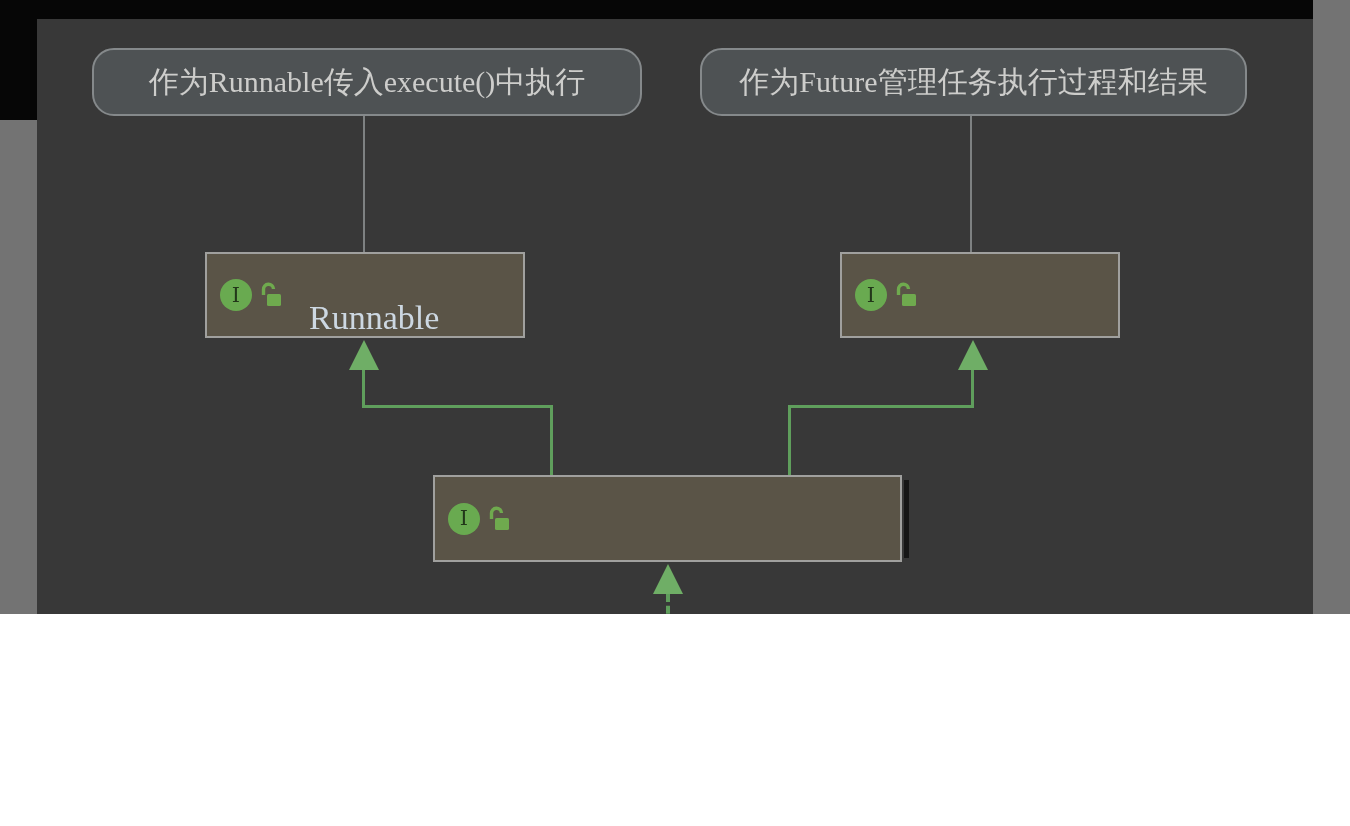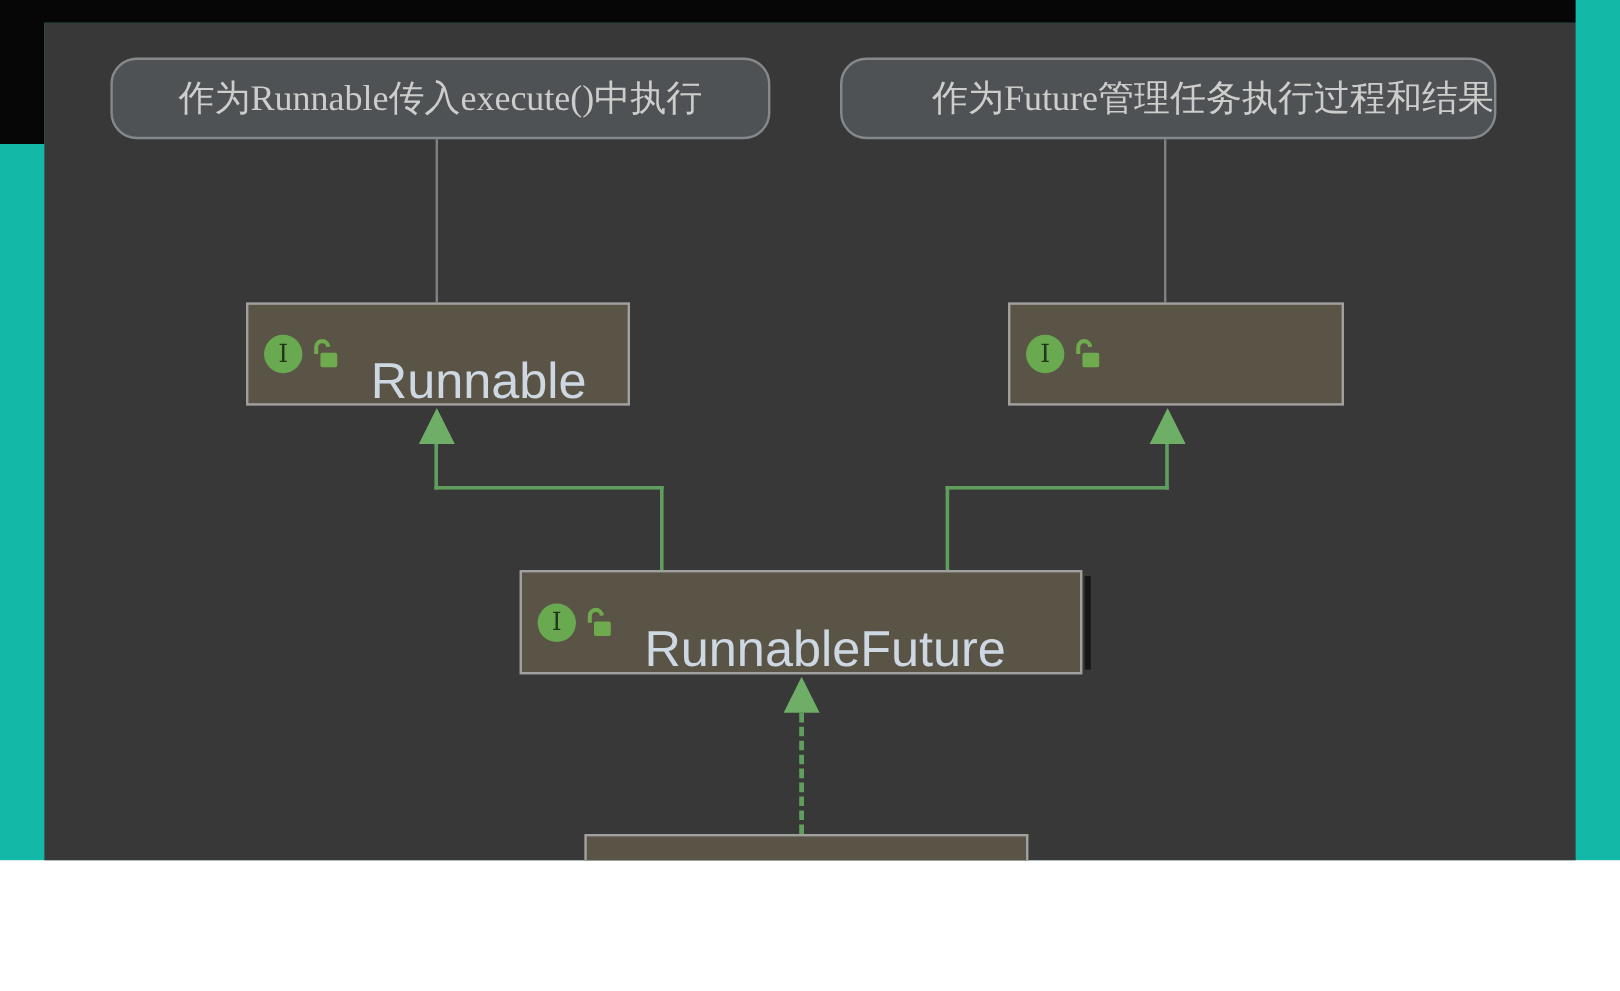--- a/index.html
+++ b/index.html
@@ -1,33 +1,33 @@
 <!DOCTYPE html>
 <html><head>
 <meta charset="utf-8">
 <style>
   html,body{margin:0;padding:0;background:#ffffff;}
-  #page{position:relative;width:1350px;height:717px;background:#14b8a6;overflow:hidden;
+  #page{position:relative;width:1350px;height:614px;background:#737373;overflow:hidden;
         font-family:"Liberation Sans", sans-serif;}
   .strip{position:absolute;background:#060606;}
   #canvas{position:absolute;left:37px;top:19px;width:1276px;height:787px;background:#383838;}
 
   
   .annotation{position:absolute;height:64px;background:#4e5254;border:2px solid #85898b;
       border-radius:22px;display:flex;align-items:center;justify-content:center;
       color:#cdcdcb;font-size:30px;font-family:"Liberation Serif","DejaVu Serif",serif;
       white-space:nowrap;}
 
   
   .gray-line{position:absolute;width:2px;background:#7e8182;}
 
   
   .node{position:absolute;background:#5a5447;border:2px solid #a0a09e;
       display:flex;align-items:center;box-sizing:border-box;padding-left:13px;}
-  .node-label{font-family:Liberation Sans, sans-serif;font-size:42px;
+  .node-label{font-family:Liberation Serif, serif;font-size:34px;
       color:#cdd8e2;margin-left:26px;white-space:nowrap;margin-top:45px;}
   .badge{width:32px;height:32px;border-radius:50%;display:flex;align-items:center;
       justify-content:center;font-family:"DejaVu Serif","Liberation Serif",serif;
       font-size:21px;line-height:1;color:rgba(0,0,0,0.68);flex:0 0 auto;}
   .badge-interface{background:#69aa50;}
   .badge-class{background:#49a7c7;}
   .lock{margin-left:8px;flex:0 0 auto;}
 
   
   .edge-seg{position:absolute;background:#5f9e5c;}
@@ -43,21 +43,21 @@
 <div id="page">
 
   <div class="strip" style="left:0;top:0;width:1313px;height:19px;"></div>
   <div class="strip" style="left:0;top:0;width:37px;height:120px;"></div>
 
   <div id="canvas">
 
     <div class="annotation" style="left:55px;top:29px;width:546px;">
       <span>作为Runnable传入execute()中执行</span>
     </div>
-    <div class="annotation" style="left:663px;top:29px;width:543px;justify-content:flex-end;">
+    <div class="annotation" style="left:663px;top:29px;width:543px;">
       <span>作为Future管理任务执行过程和结果</span>
     </div>
 
     <div class="gray-line" style="left:326px;top:97px;height:136px;"></div>
     <div class="gray-line" style="left:933px;top:97px;height:136px;"></div>
 
     <div>
       <div class="arrowhead" style="left:312px;top:321px;"></div>
       <div class="edge-seg" style="left:325px;top:351px;width:3px;height:38px;"></div>
       <div class="edge-seg" style="left:325px;top:386px;width:191px;height:3px;"></div>
@@ -92,21 +92,20 @@
         <rect x="7" y="12" width="14" height="12" rx="1.6" fill="#6faa4e"></rect>
       </svg>
     </div>
 
     <div class="node" style="left:396px;top:456px;width:469px;height:87px;">
       <span class="badge badge-interface">I</span>
       <svg class="lock" width="23" height="26" viewBox="0 0 23 26">
         <path d="M3.5 13 V7.5 a5 5 0 0 1 10 -0.5" fill="none" stroke="#6faa4e" stroke-width="3.4"></path>
         <rect x="7" y="12" width="14" height="12" rx="1.6" fill="#6faa4e"></rect>
       </svg>
-      <span class="node-label">RunnableFuture</span>
     </div>
     <div class="caret" style="left:867px;top:461px;height:78px;"></div>
 
     <div class="node" style="left:450px;top:676px;width:370px;height:87px;">
       <span class="badge badge-class">C</span>
       <svg class="lock" width="23" height="26" viewBox="0 0 23 26">
         <path d="M3.5 13 V7.5 a5 5 0 0 1 10 -0.5" fill="none" stroke="#6faa4e" stroke-width="3.4"></path>
         <rect x="7" y="12" width="14" height="12" rx="1.6" fill="#6faa4e"></rect>
       </svg>
     </div>

